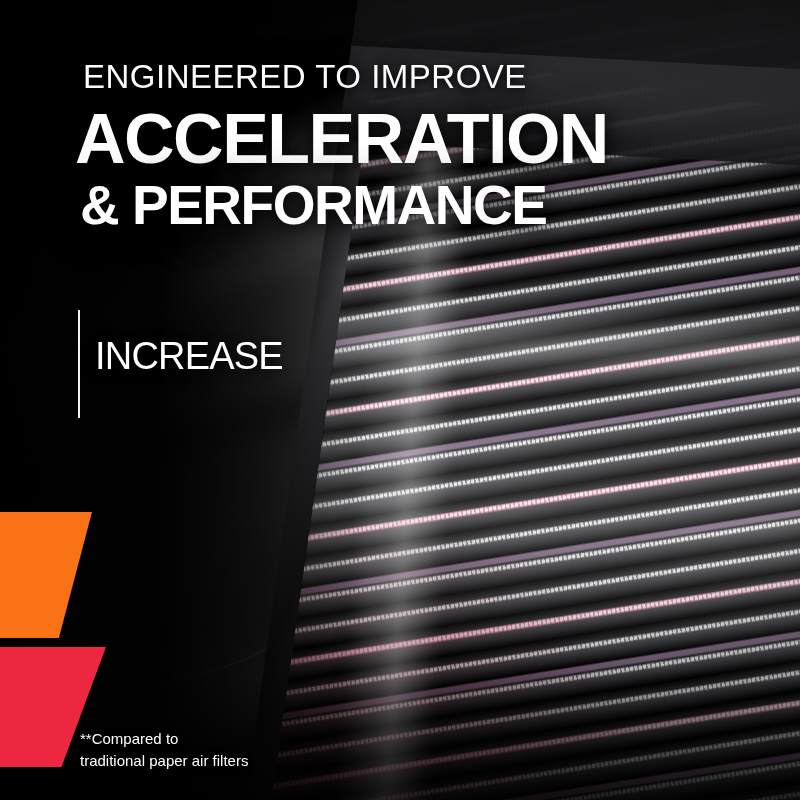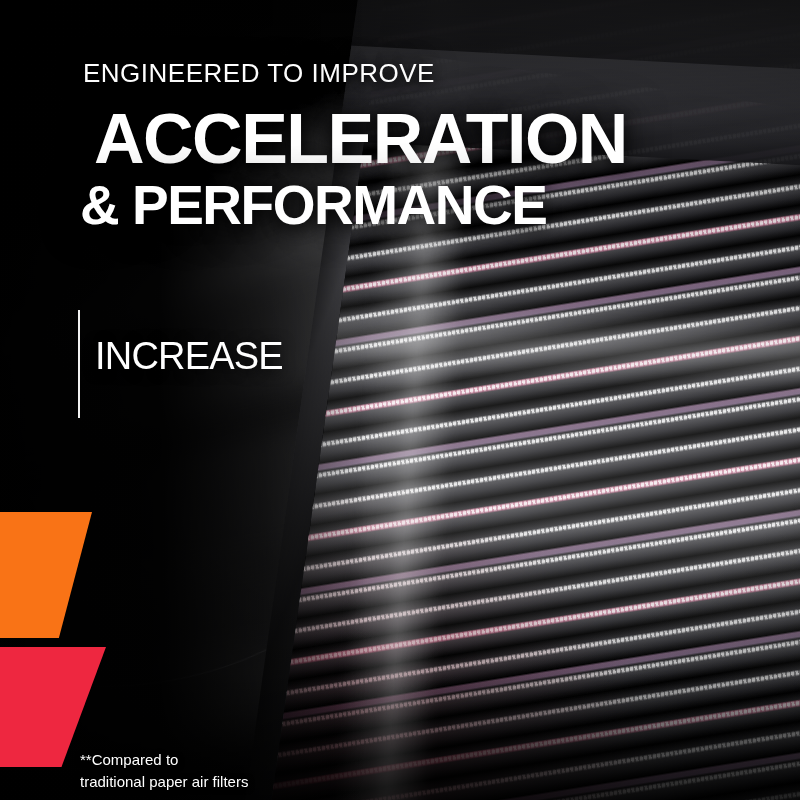--- a/index.html
+++ b/index.html
@@ -265,27 +265,27 @@
 
   
   .tx {
     position: absolute;
     color: #ffffff;
     white-space: nowrap;
     line-height: 1;
   }
   #eyebrow-engineered {
     left: 83px; top: 60px;
-    font-size: 26px;
+    font-size: 33px;
     font-weight: 400;
     letter-spacing: .5px;
     text-shadow: 0 2px 10px rgba(0,0,0,.95), 0 0 26px rgba(0,0,0,.9);
   }
   #headline-acceleration {
-    left: 94px; top: 104px;
+    left: 75px; top: 104px;
     font-size: 70px;
     font-weight: 700;
     letter-spacing: -1.5px;
     text-shadow: 0 3px 16px rgba(0,0,0,.95), 0 0 40px rgba(0,0,0,.85);
     text-align: center;
   }
   #headline-performance {
     left: 80px; top: 178px;
     font-size: 55px;
     font-weight: 700;
@@ -330,21 +330,20 @@
 
   #footnote {
     position: absolute;
     left: 80px; top: 728px;
     color: #ffffff;
     font-size: 15px;
     font-weight: 400;
     line-height: 1.45;
     white-space: pre-line;
     text-shadow: 0 1px 6px rgba(0,0,0,.95);
-    margin-top: 21px;
   }
 </style>
 </head>
 <body>
 
 <div id="banner">
 
   <div class="bg-base"></div>
   <div class="haze hz1"></div>
   <div class="haze hz2"></div>

